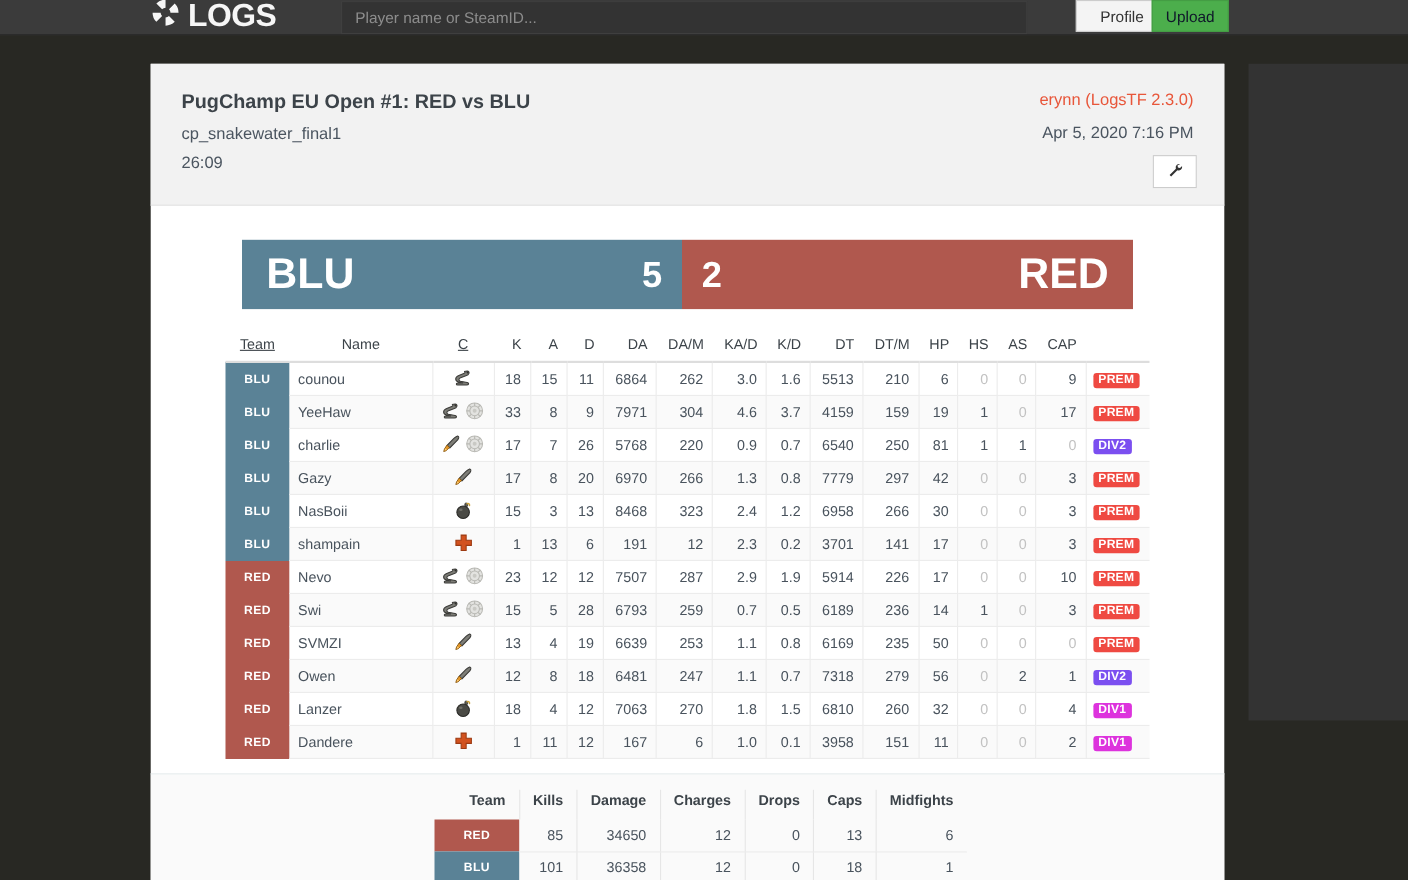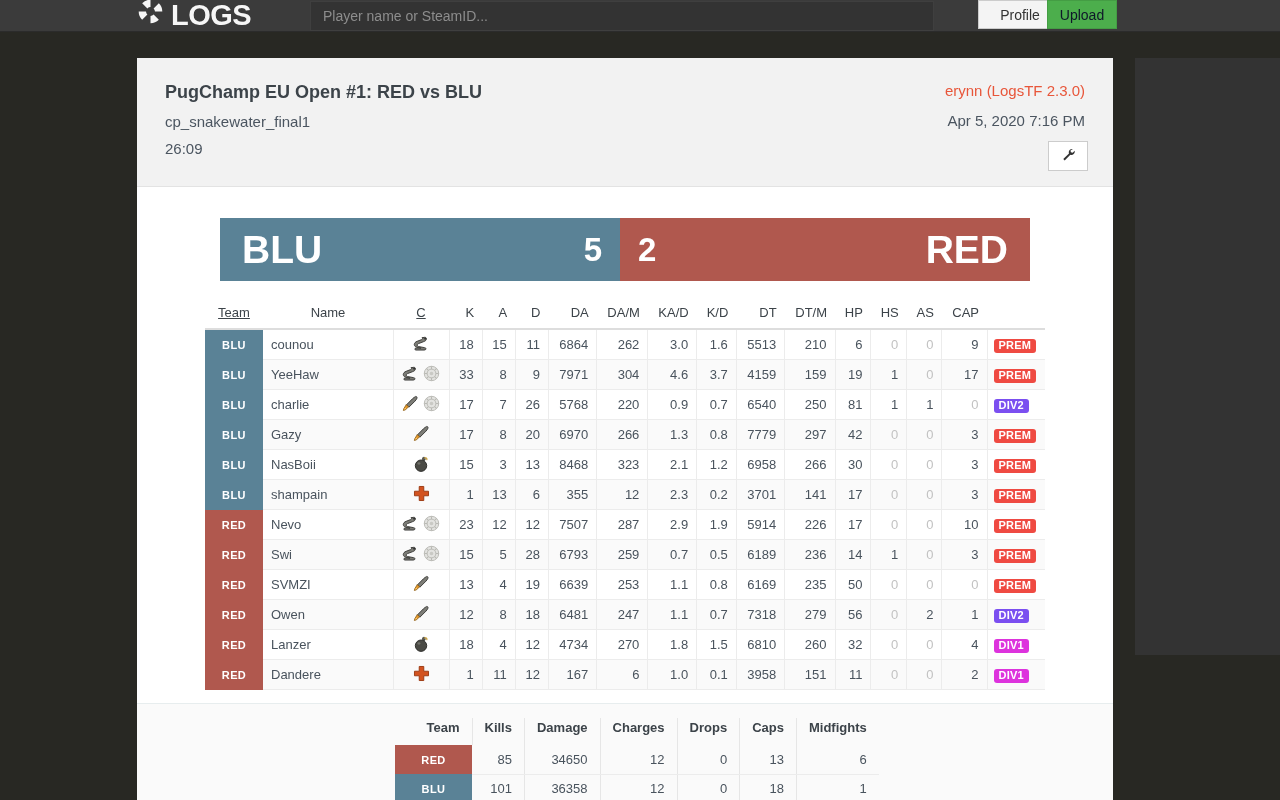--- a/index.html
+++ b/index.html
@@ -441,21 +441,21 @@
                   <rect x="11.2" y="3.6" width="2.6" height="3.2" rx="0.7" fill="#5d5d56" stroke="#2b2b28" stroke-width="0.8"></rect>
                   <path d="M13.3 4.2c1.4-.6 2.6.3 2.3 1.6" stroke="#c9a03b" stroke-width="1.4" fill="none" stroke-linecap="round"></path>
                 </svg></span>
             </div>
           </td>
           <td>15</td>
           <td>3</td>
           <td>13</td>
           <td>8468</td>
           <td>323</td>
-          <td>2.1</td>
+          <td>2.4</td>
           <td>1.2</td>
           <td>6958</td>
           <td>266</td>
           <td>30</td>
           <td class="zero">0</td>
           <td class="zero">0</td>
           <td>3</td>
           <td class="cell-badge"><span class="badge" style="background: rgb(239, 74, 66);">PREM</span></td>
         </tr>
         <tr>
@@ -464,21 +464,21 @@
           <td class="cell-class">
             <div class="classicons">
               <span><svg width="19" height="19" viewBox="0 0 20 20">
                   <path fill="#d2521f" stroke="#9c3a12" stroke-width="1" d="M7.6 2.6h4.8v5h5v4.8h-5v5H7.6v-5h-5V7.6h5z"></path>
                 </svg></span>
             </div>
           </td>
           <td>1</td>
           <td>13</td>
           <td>6</td>
-          <td>355</td>
+          <td>191</td>
           <td>12</td>
           <td>2.3</td>
           <td>0.2</td>
           <td>3701</td>
           <td>141</td>
           <td>17</td>
           <td class="zero">0</td>
           <td class="zero">0</td>
           <td>3</td>
           <td class="cell-badge"><span class="badge" style="background: rgb(239, 74, 66);">PREM</span></td>
@@ -610,21 +610,21 @@
                   <circle cx="9.5" cy="12.3" r="6" fill="#4a4a45" stroke="#2b2b28" stroke-width="1"></circle>
                   <ellipse cx="7.3" cy="10" rx="1.7" ry="1.2" fill="#7e7e76" opacity="0.75"></ellipse>
                   <rect x="11.2" y="3.6" width="2.6" height="3.2" rx="0.7" fill="#5d5d56" stroke="#2b2b28" stroke-width="0.8"></rect>
                   <path d="M13.3 4.2c1.4-.6 2.6.3 2.3 1.6" stroke="#c9a03b" stroke-width="1.4" fill="none" stroke-linecap="round"></path>
                 </svg></span>
             </div>
           </td>
           <td>18</td>
           <td>4</td>
           <td>12</td>
-          <td>4734</td>
+          <td>7063</td>
           <td>270</td>
           <td>1.8</td>
           <td>1.5</td>
           <td>6810</td>
           <td>260</td>
           <td>32</td>
           <td class="zero">0</td>
           <td class="zero">0</td>
           <td>4</td>
           <td class="cell-badge"><span class="badge" style="background: rgb(221, 51, 221);">DIV1</span></td>

